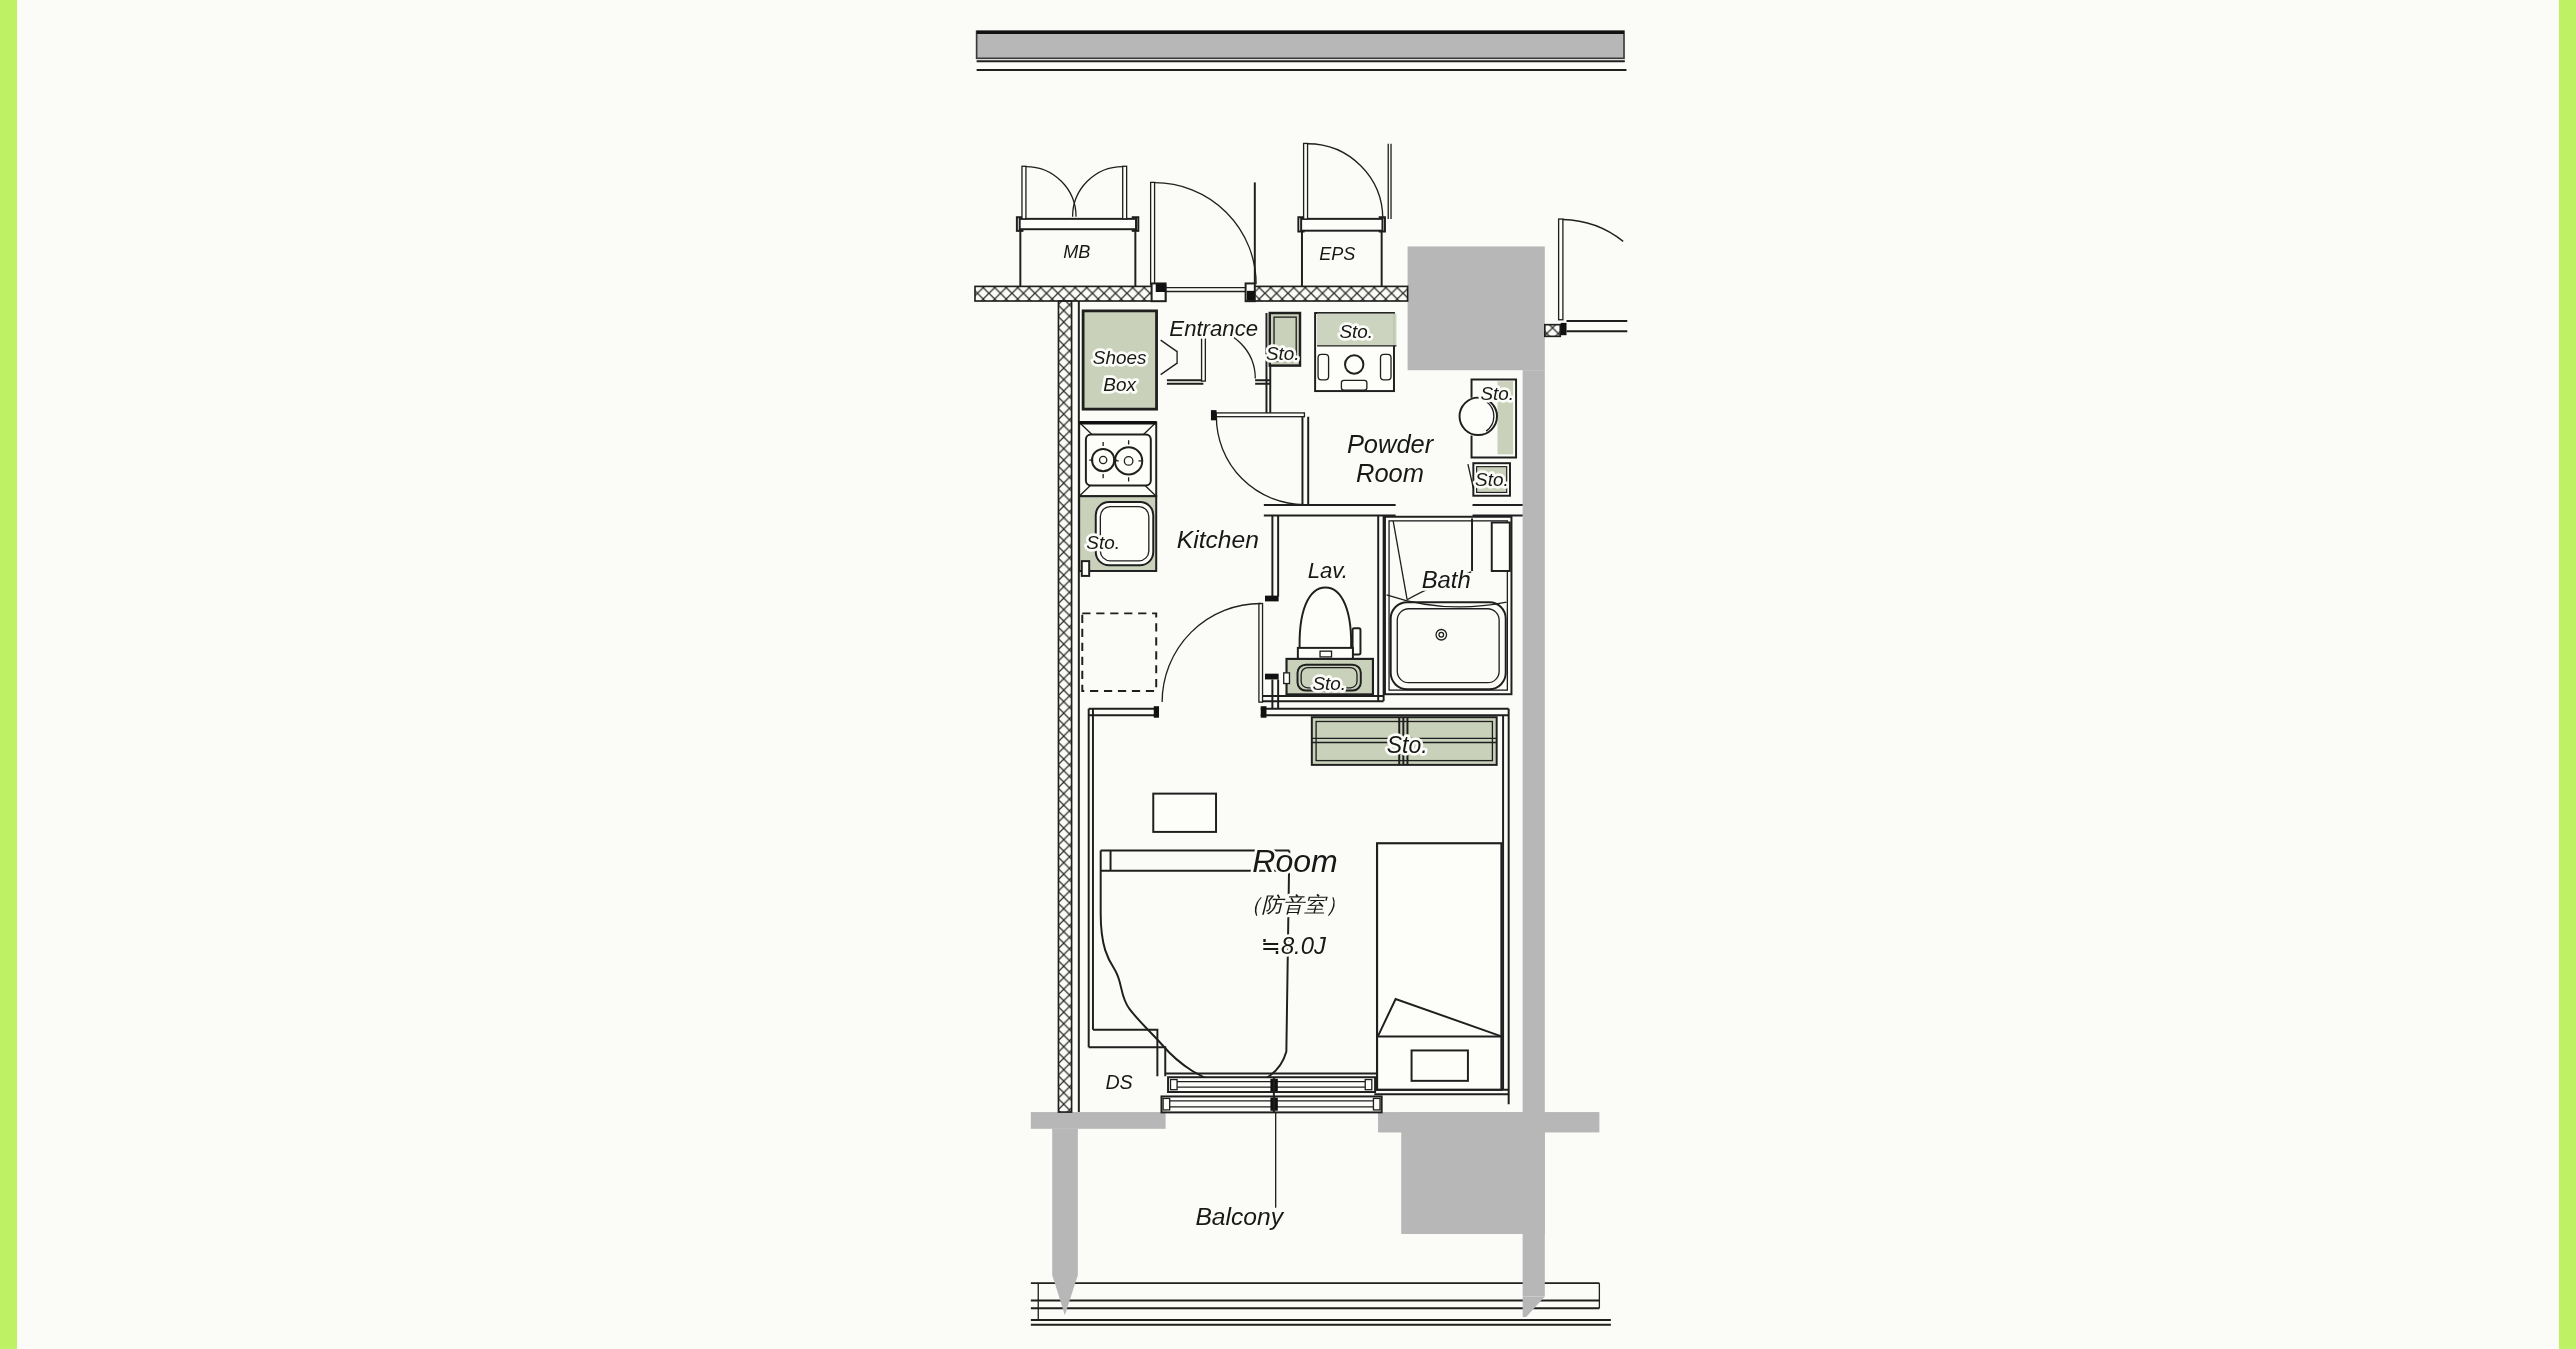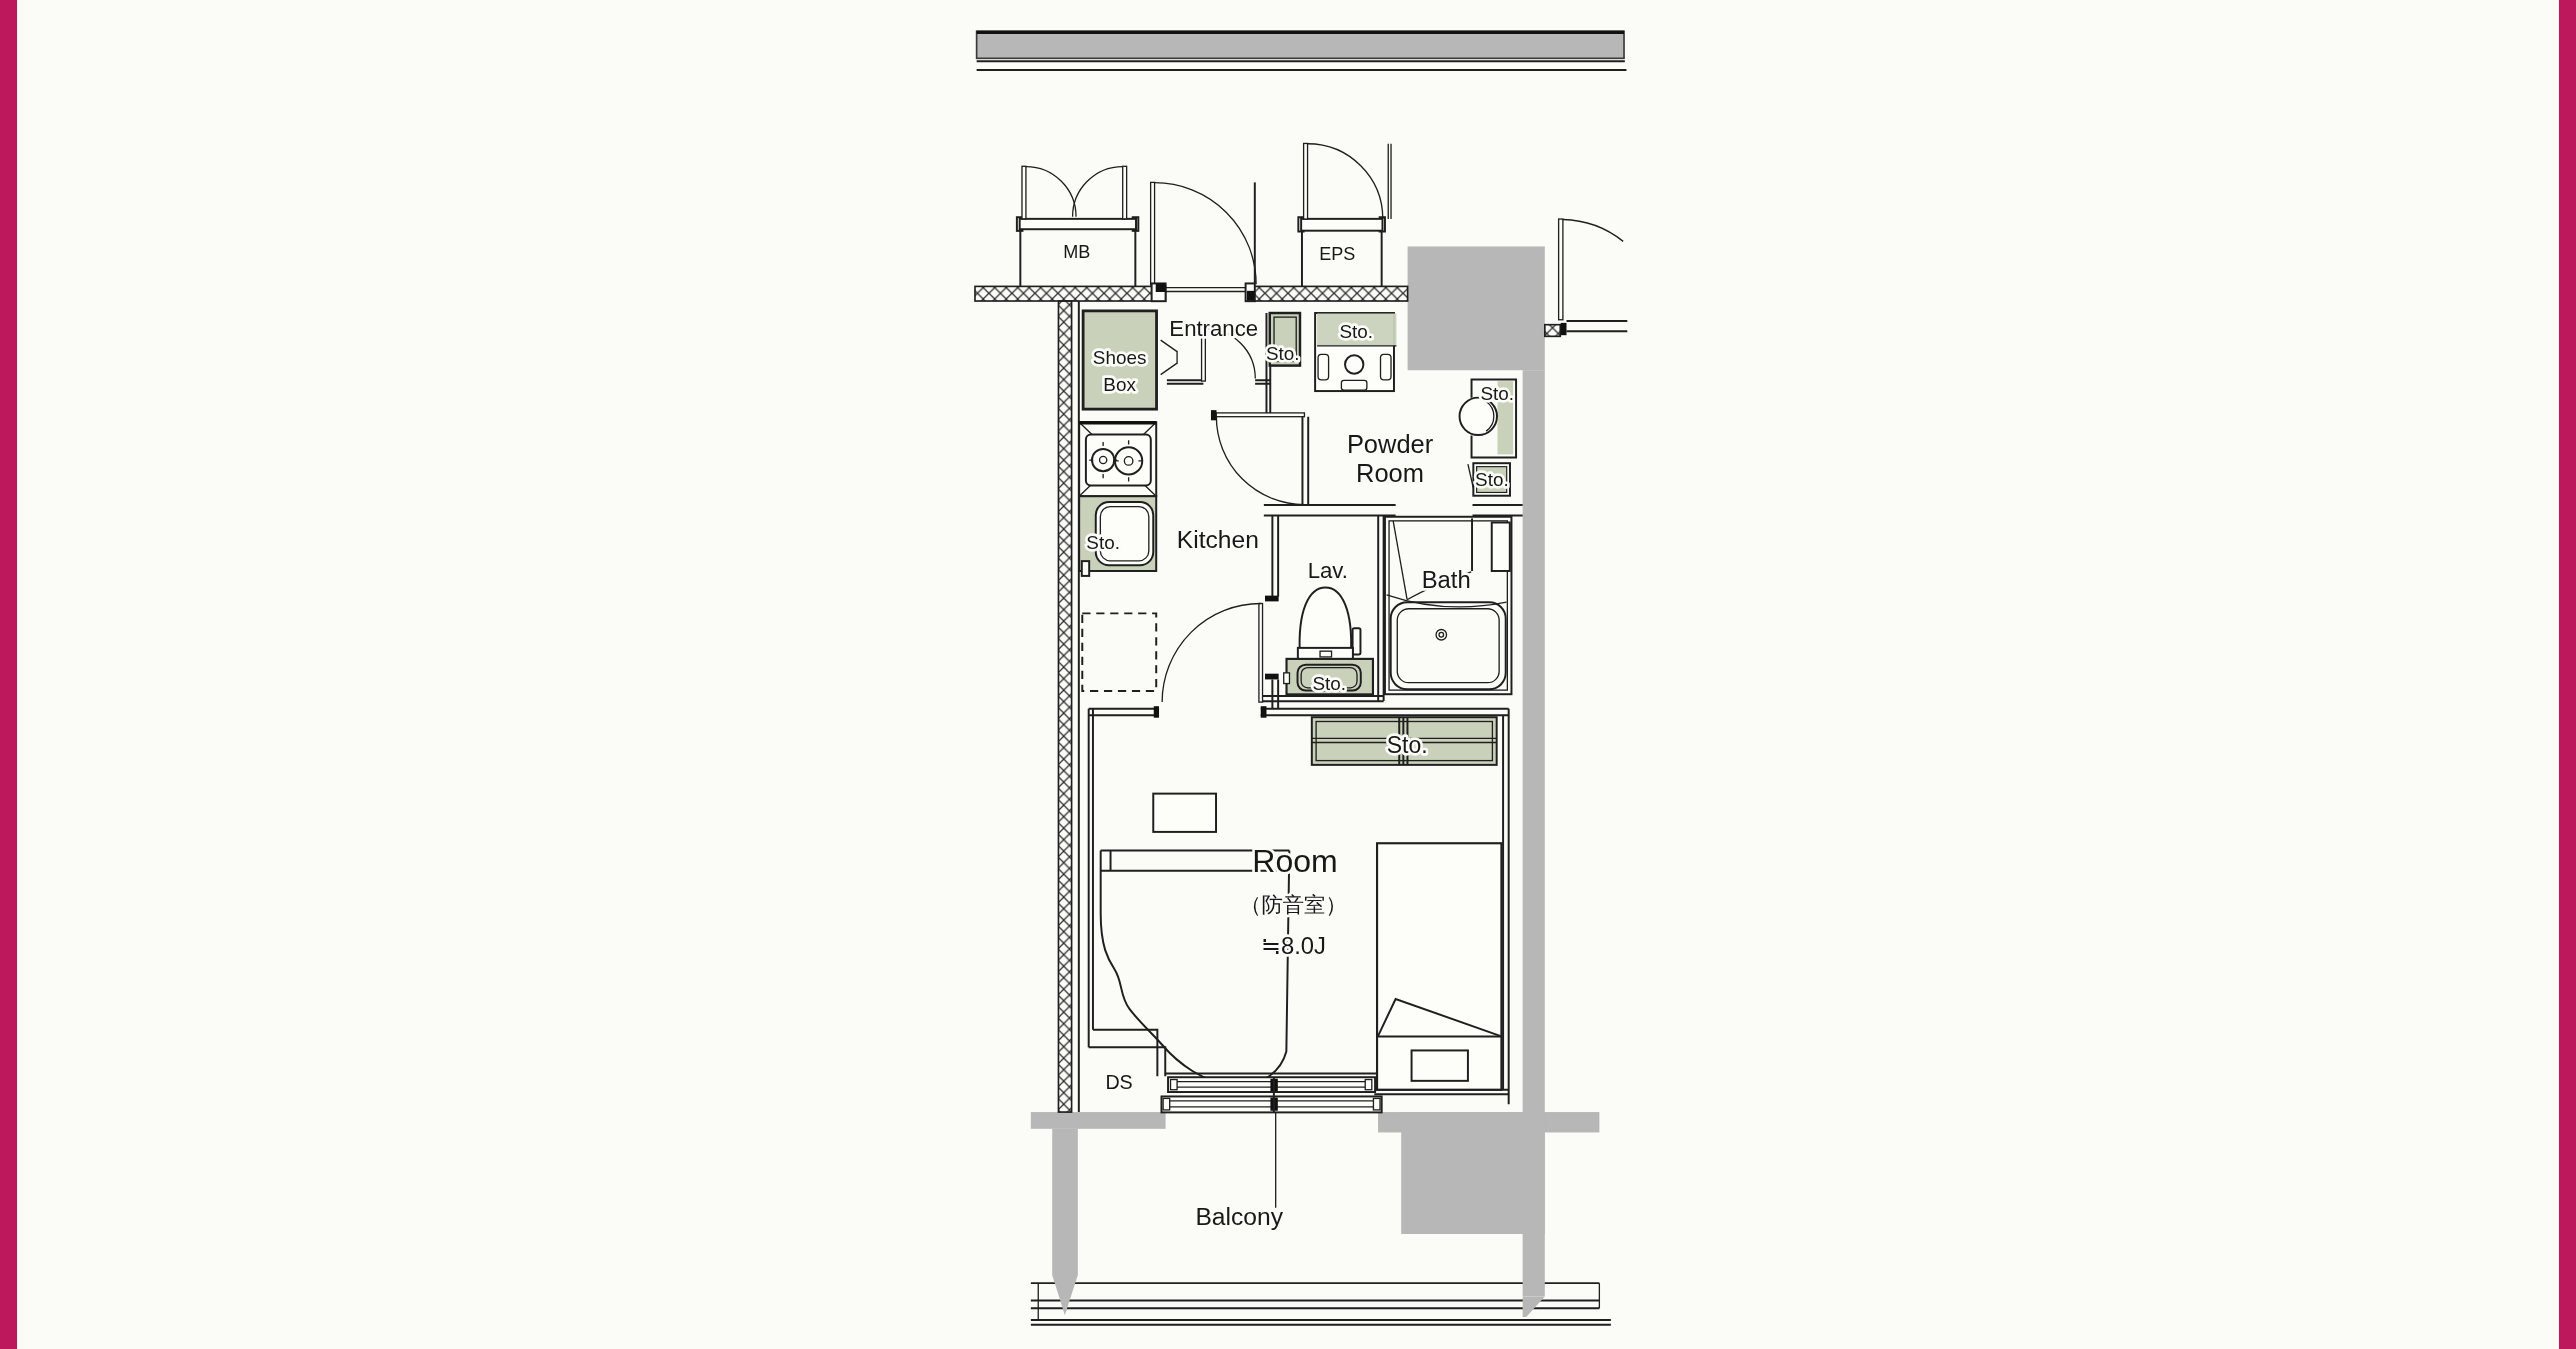--- a/index.html
+++ b/index.html
@@ -1,16 +1,16 @@
 <!DOCTYPE html>
 <html style="font-size:12.7px"><head>
 <meta charset="utf-8">
 <style>
   html,body{margin:0;padding:0;background:#fbfbf7;}
-  .stage{position:relative;width:2576px;height:1349px;background:#be185d;overflow:hidden;}
+  .stage{position:relative;width:2576px;height:1349px;background:#bef264;overflow:hidden;font-style:italic;}
   svg{display:block;width:100%;height:100%;}
   .ln{stroke:#1f1f1f;fill:none;stroke-width:1.2;}
   .thin{stroke:#1f1f1f;fill:none;stroke-width:0.8;}
   .thick{stroke:#111;fill:none;stroke-width:2.1;}
   .wh{fill:#fdfdfa;}
   .green{fill:#c9d1ba;}
   .gray{fill:#b7b7b7;}
   .hatch{fill:url(#xh);stroke:#1f1f1f;stroke-width:1;}
   .blk{fill:#111;}
   .lbl{font-family:"Liberation Sans","DejaVu Sans",sans-serif;fill:#181818;

